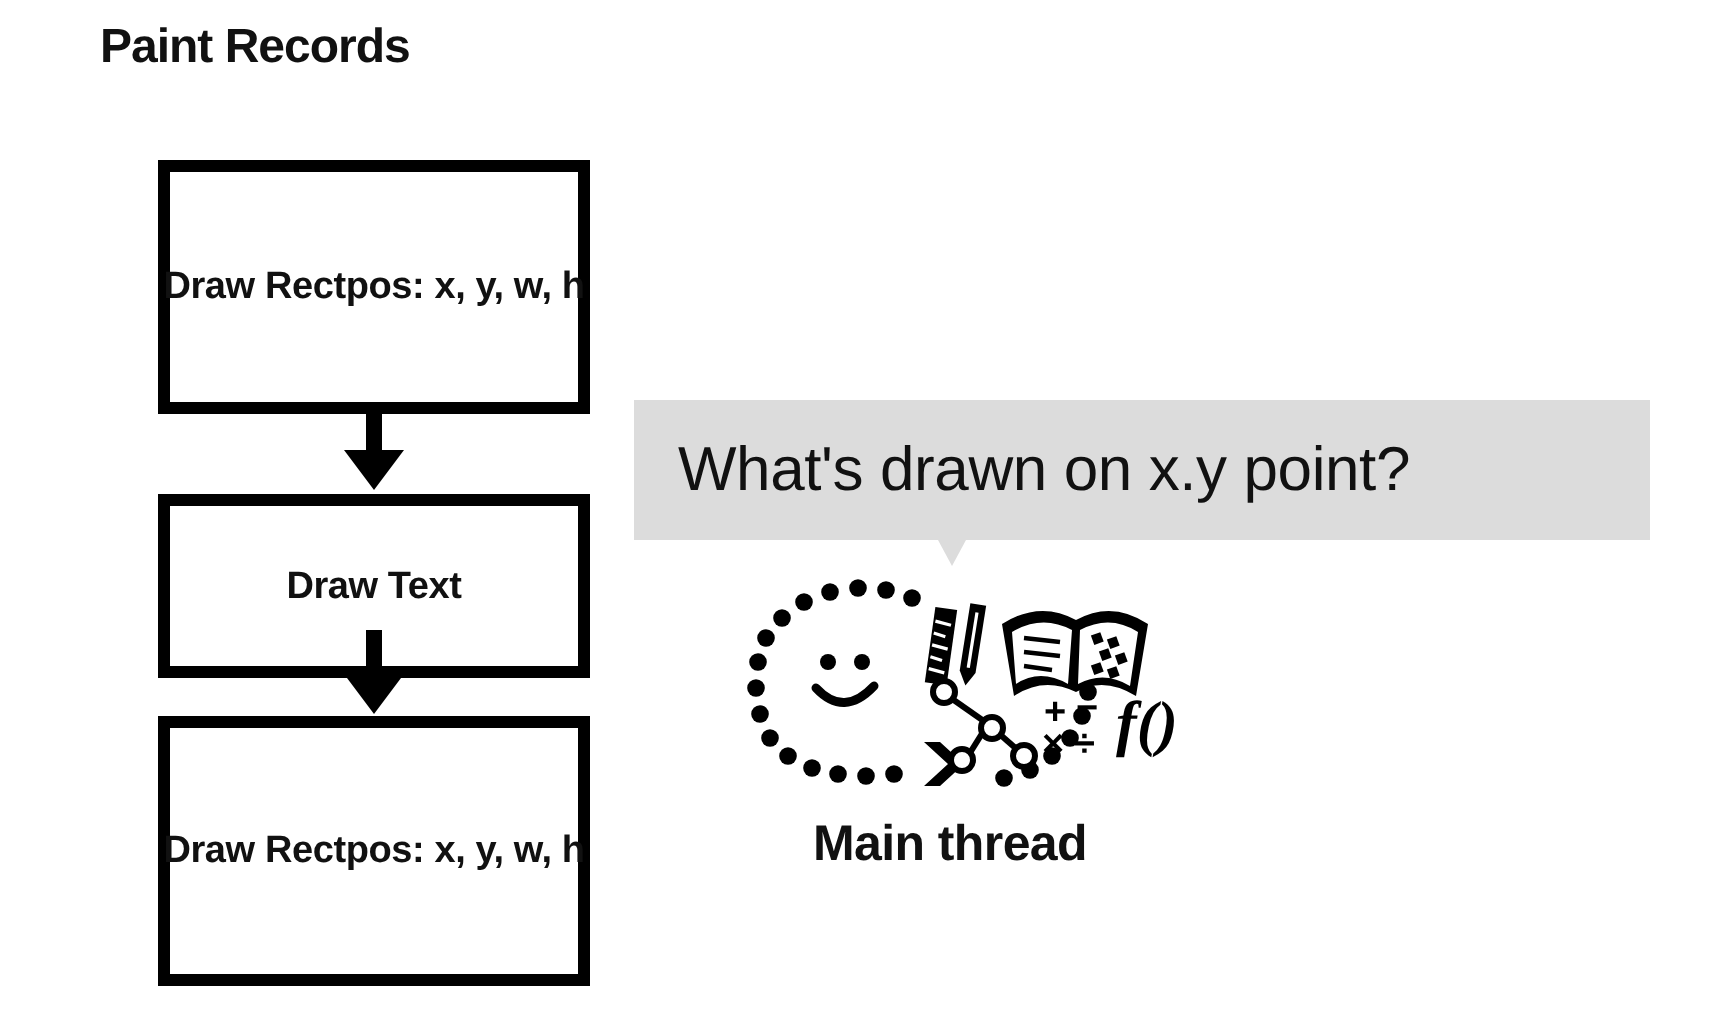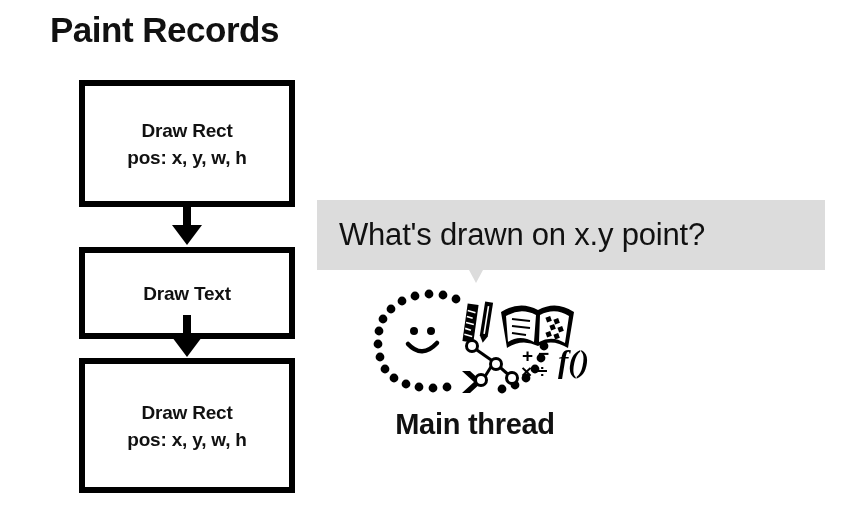--- a/index.html
+++ b/index.html
@@ -15,36 +15,35 @@
     overflow: hidden;
     font-family: "Liberation Sans", sans-serif;
     -webkit-font-smoothing: antialiased;
   }
 
   
   #page-title {
     position: absolute;
     left: 50px;
     top: 10px;
-    font-size: 35px;
+    font-size: 24px;
     font-weight: bold;
     letter-spacing: -0.5px;
     color: #111111;
     white-space: nowrap;
     text-align: center;
   }
 
   
   .record-box {
     position: absolute;
     box-sizing: border-box;
     border: 6px solid #000000;
     background: #ffffff;
     display: flex;
-    flex-direction: column;
     align-items: center;
     justify-content: center;
   }
   .record-line {
     font-size: 19px;
     font-weight: bold;
     color: #111111;
     line-height: 27px;
     white-space: nowrap;
     letter-spacing: -0.2px;
@@ -103,21 +102,21 @@
     height: 110px;
   }
 
   
   #main-thread-label {
     position: absolute;
     left: 330px;
     top: 408px;
     width: 290px;
     text-align: center;
-    font-size: 29px;
+    font-size: 25px;
     font-weight: bold;
     color: #111111;
     white-space: nowrap;
     letter-spacing: -0.3px;
   }
 </style>
 </head>
 <body>
 
 <div id="canvas">

